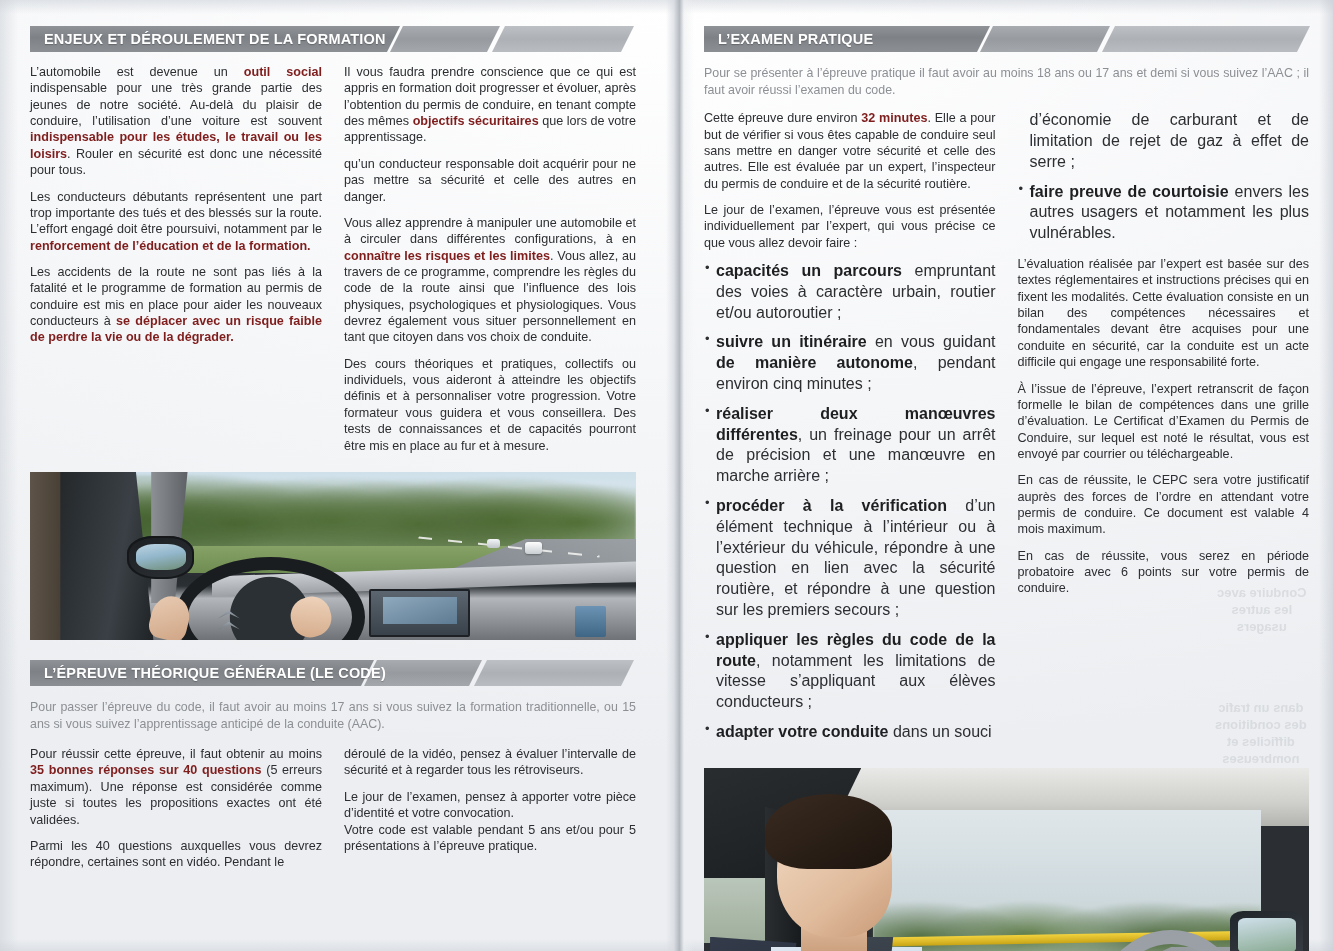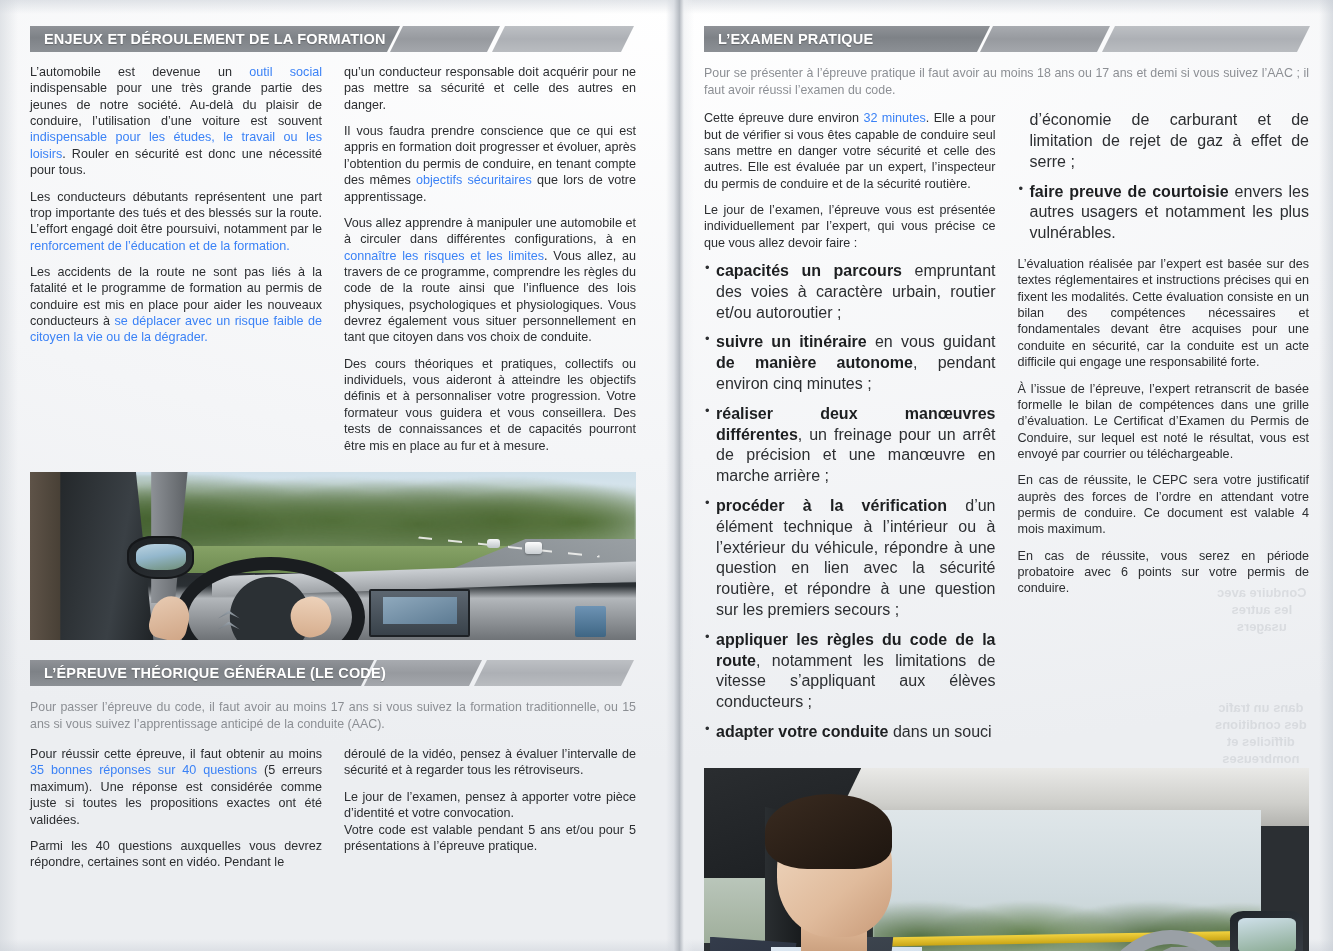--- a/index.html
+++ b/index.html
@@ -67,21 +67,21 @@
     text-align:justify;margin:13px 0 0 0;
   }
   .cols{display:flex;gap:22px;margin-top:12px;}
   .col{flex:1;min-width:0;}
   p.t{
     font-size:12.6px;line-height:1.30;color:#2c2e31;
     text-align:justify;margin:0 0 10px 0;
     hyphens:auto;
   }
   p.t:last-child{margin-bottom:0;}
-  p.t b{font-weight:normal;color:#3b82f6;}
+  p.t b{font-weight:bold;color:#7f1d1d;}
   ul.bl{list-style:none;margin:0;padding:0;}
   ul.bl li{
     position:relative;padding-left:12px;margin-bottom:9px;
     font-size:16px;line-height:1.30;color:#2c2e31;text-align:justify;
   }
   ul.bl li:before{
     content:"•";position:absolute;left:1px;top:-1px;
     color:#2c2e31;font-size:13px;
   }
   ul.bl li b{font-weight:bold;color:#1d1f21;}
@@ -329,25 +329,25 @@
     <div class="bar" style="left:0;width:370px;"></div>
     <div class="bar seg2" style="left:360px;width:110px;"></div>
     <div class="bar seg3" style="left:462px;width:142px;"></div>
     <h2>ENJEUX ET DÉROULEMENT DE LA FORMATION</h2>
   </div>
 
   <div class="cols">
     <div class="col">
       <p class="t">L’automobile est devenue un <b>outil social</b> indispensable pour une très grande partie des jeunes de notre société. Au-delà du plaisir de conduire, l’utilisation d’une voiture est souvent <b>indispensable pour les études, le travail ou les loisirs</b>. Rouler en sécurité est donc une nécessité pour tous.</p>
       <p class="t">Les conducteurs débutants représentent une part trop importante des tués et des blessés sur la route. L’effort engagé doit être poursuivi, notamment par le <b>renforcement de l’éducation et de la formation.</b></p>
-      <p class="t">Les accidents de la route ne sont pas liés à la fatalité et le programme de formation au permis de conduire est mis en place pour aider les nouveaux conducteurs à <b>se déplacer avec un risque faible de citoyen la vie ou de la dégrader.</b></p>
-    </div>
-    <div class="col">
+      <p class="t">Les accidents de la route ne sont pas liés à la fatalité et le programme de formation au permis de conduire est mis en place pour aider les nouveaux conducteurs à <b>se déplacer avec un risque faible de perdre la vie ou de la dégrader.</b></p>
+    </div>
+    <div class="col">
+      <p class="t">Il vous faudra prendre conscience que ce qui est appris en formation doit progresser et évoluer, après l’obtention du permis de conduire, en tenant compte des mêmes <b>objectifs sécuritaires</b> que lors de votre apprentissage.</p>
       <p class="t">qu’un conducteur responsable doit acquérir pour ne pas mettre sa sécurité et celle des autres en danger.</p>
-      <p class="t">Il vous faudra prendre conscience que ce qui est appris en formation doit progresser et évoluer, après l’obtention du permis de conduire, en tenant compte des mêmes <b>objectifs sécuritaires</b> que lors de votre apprentissage.</p>
       <p class="t">Vous allez apprendre à manipuler une automobile et à circuler dans différentes configurations, à en <b>connaître les risques et les limites</b>. Vous allez, au travers de ce programme, comprendre les règles du code de la route ainsi que l’influence des lois physiques, psychologiques et physiologiques. Vous devrez également vous situer personnellement en tant que citoyen dans vos choix de conduite.</p>
       <p class="t">Des cours théoriques et pratiques, collectifs ou individuels, vous aideront à atteindre les objectifs définis et à personnaliser votre progression. Votre formateur vous guidera et vous conseillera. Des tests de connaissances et de capacités pourront être mis en place au fur et à mesure.</p>
     </div>
   </div>
 
   <div class="photo" id="photo-dashboard">
     <div class="sky"></div>
     <div class="trees"></div>
     <div class="grass"></div>
     <div class="road"></div>
@@ -416,21 +416,21 @@
         <li><b>adapter votre conduite</b> dans un souci</li>
       </ul>
     </div>
 
     <div class="col">
       <ul class="bl">
         <li class="cont">d’économie de carburant et de limitation de rejet de gaz à effet de serre ;</li>
         <li><b>faire preuve de courtoisie</b> envers les autres usagers et notamment les plus vulnérables.</li>
       </ul>
       <p class="t" style="margin-top:12px;">L’évaluation réalisée par l’expert est basée sur des textes réglementaires et instructions précises qui en fixent les modalités. Cette évaluation consiste en un bilan des compétences nécessaires et fondamentales devant être acquises pour une conduite en sécurité, car la conduite est un acte difficile qui engage une responsabilité forte.</p>
-      <p class="t">À l’issue de l’épreuve, l’expert retranscrit de basée formelle le bilan de compétences dans une grille d’évaluation. Le Certificat d’Examen du Permis de Conduire, sur lequel est noté le résultat, vous est envoyé par courrier ou téléchargeable.</p>
+      <p class="t">À l’issue de l’épreuve, l’expert retranscrit de façon formelle le bilan de compétences dans une grille d’évaluation. Le Certificat d’Examen du Permis de Conduire, sur lequel est noté le résultat, vous est envoyé par courrier ou téléchargeable.</p>
       <p class="t">En cas de réussite, le CEPC sera votre justificatif auprès des forces de l’ordre en attendant votre permis de conduire. Ce document est valable 4 mois maximum.</p>
       <p class="t">En cas de réussite, vous serez en période probatoire avec 6 points sur votre permis de conduire.</p>
     </div>
   </div>
 
   <div class="photo" id="photo-driver">
     <div class="roof"></div>
     <div class="glass"></div>
     <div class="trees"></div>
     <div class="guard"></div>

